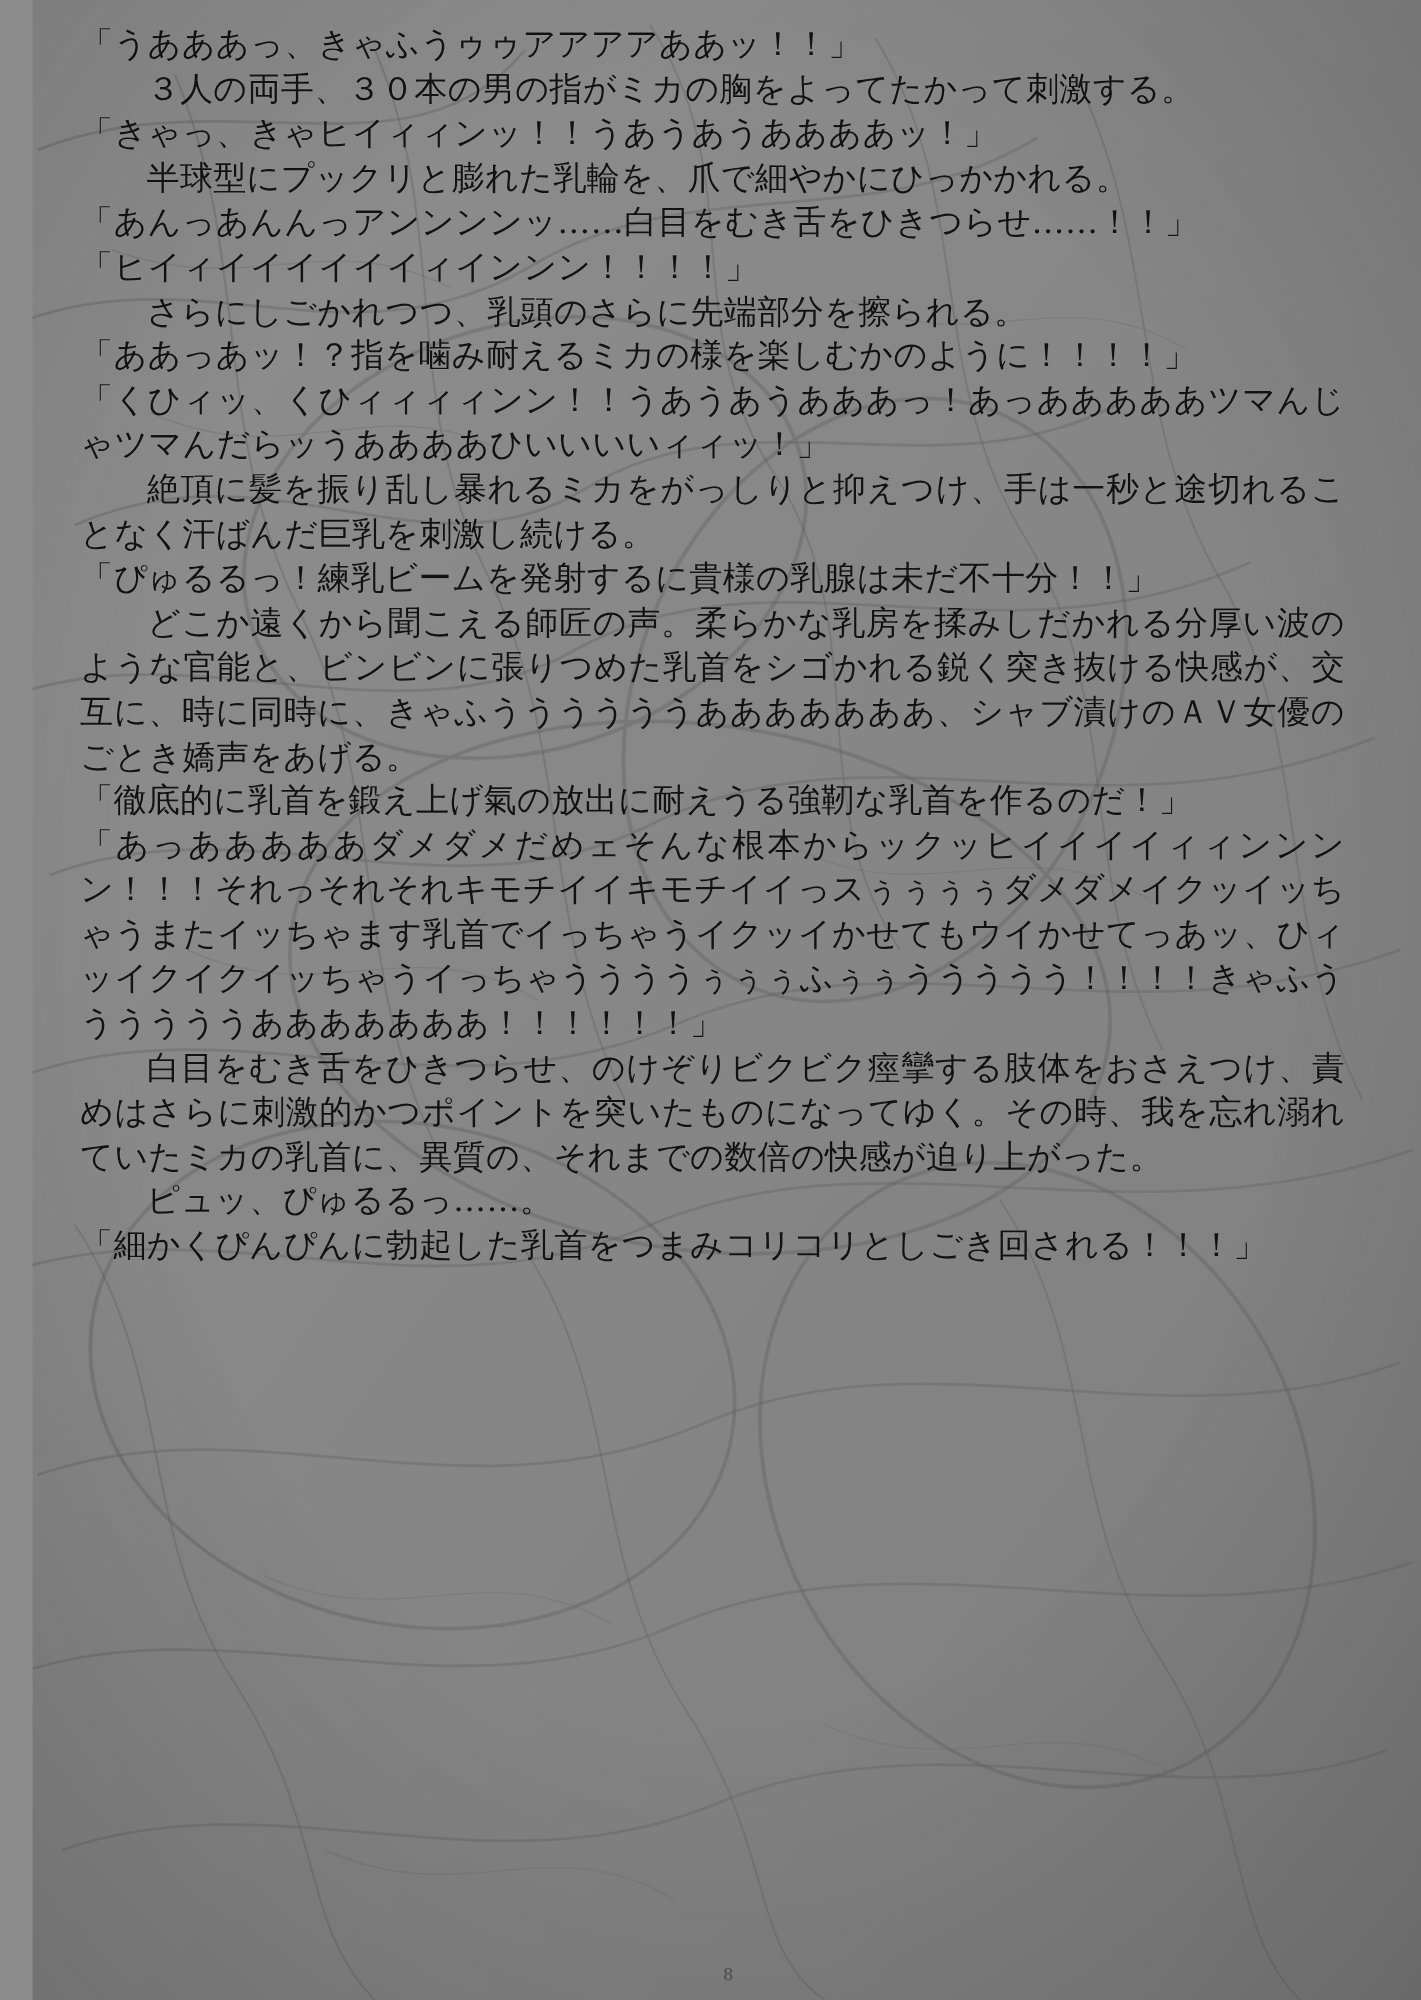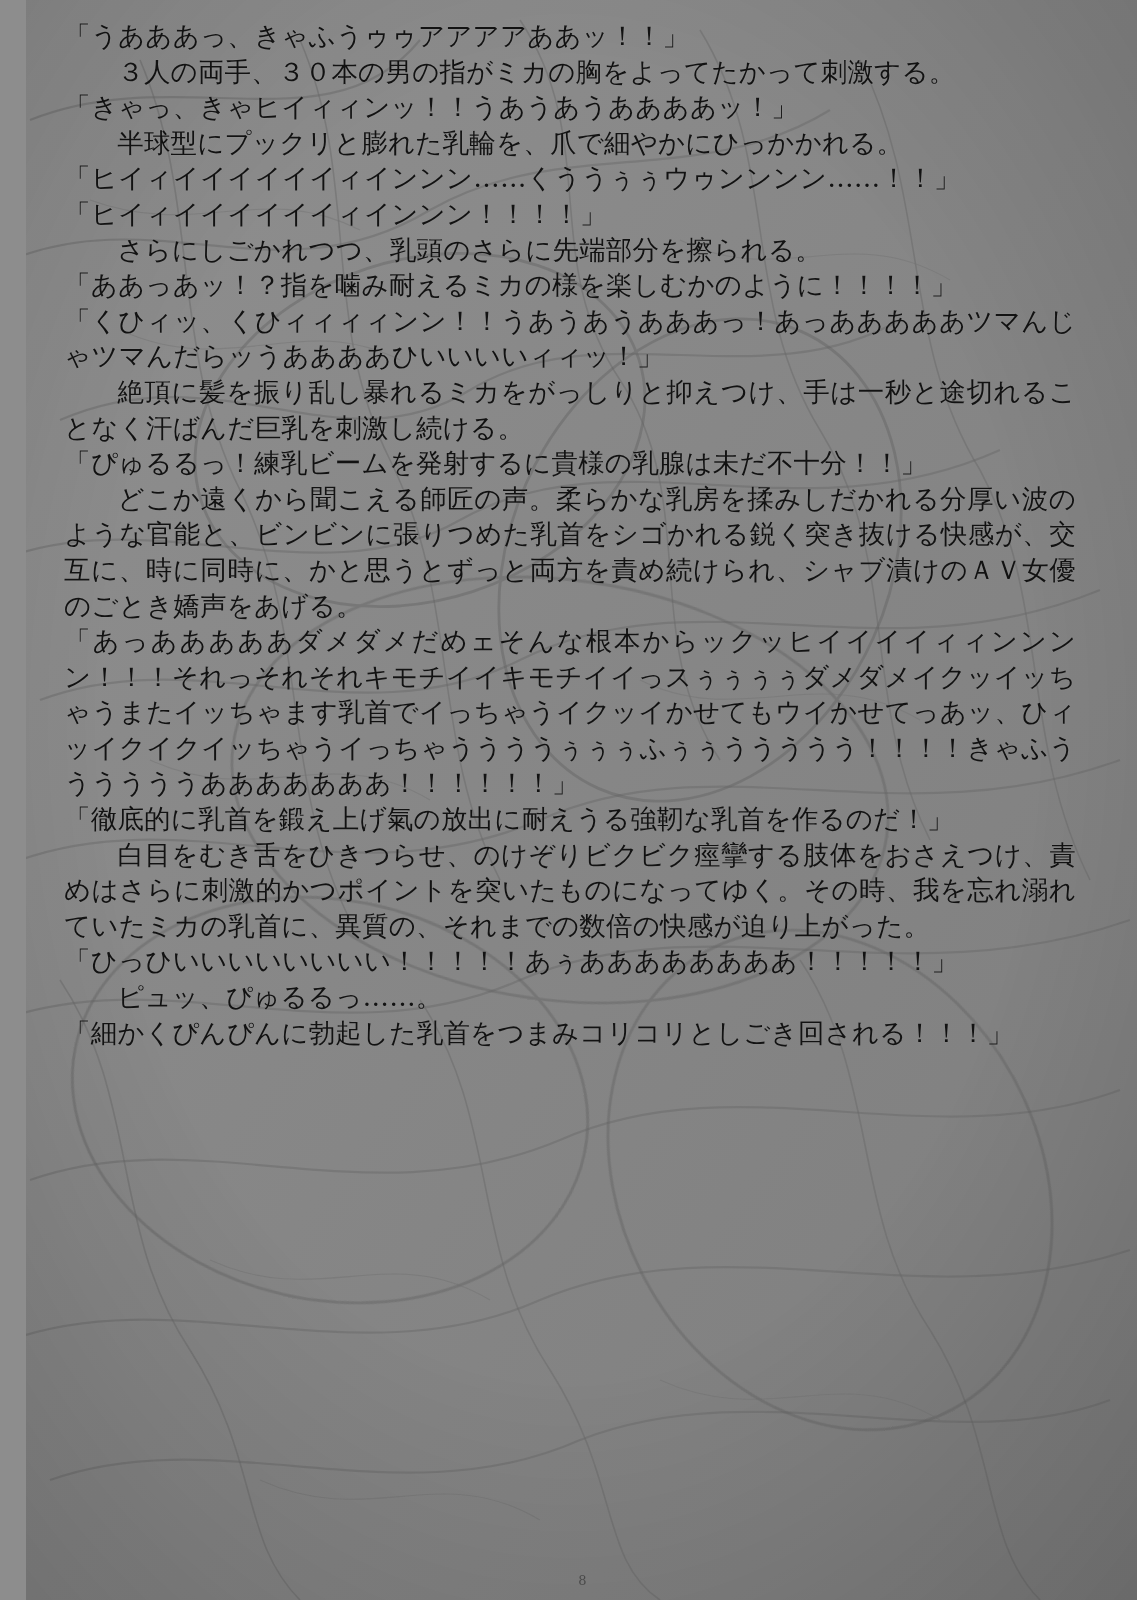--- a/index.html
+++ b/index.html
@@ -133,30 +133,29 @@
   </div>
 
   <div class="edge left"></div>
   <div class="edge right"></div>
 
   <div id="text-block" style="color: rgb(18, 18, 18);">
       <p>「うあああっ、きゃふうゥゥアアアアああッ！！」</p>
       <p class="indent">　３人の両手、３０本の男の指がミカの胸をよってたかって刺激する。</p>
       <p>「きゃっ、きゃヒイィィンッ！！うあうあうああああッ！」</p>
       <p class="indent">　半球型にプックリと膨れた乳輪を、爪で細やかにひっかかれる。</p>
-      <p>「ヒイィイイイイイイィインンン……くううぅぅウゥンンンン……！！」</p>
+      <p>「あんっあんんっアンンンンッ……白目をむき舌をひきつらせ……！！」</p>
       <p>「ヒイィイイイイイイィインンン！！！！」</p>
       <p class="indent">　さらにしごかれつつ、乳頭のさらに先端部分を擦られる。</p>
       <p>「ああっあッ！？指を噛み耐えるミカの様を楽しむかのように！！！！」</p>
       <p>「くひィッ、くひィィィィンン！！うあうあうあああっ！あっあああああツマんじゃツマんだらッうああああひいいいいィィッ！」</p>
       <p class="indent">　絶頂に髪を振り乱し暴れるミカをがっしりと抑えつけ、手は一秒と途切れることなく汗ばんだ巨乳を刺激し続ける。</p>
       <p>「ぴゅるるっ！練乳ビームを発射するに貴様の乳腺は未だ不十分！！」</p>
-      <p class="indent">　どこか遠くから聞こえる師匠の声。柔らかな乳房を揉みしだかれる分厚い波のような官能と、ビンビンに張りつめた乳首をシゴかれる鋭く突き抜ける快感が、交互に、時に同時に、かと思うとずっと両方を責め続けられ、シャブ漬けのＡＶ女優のごとき嬌声をあげる。</p>
+      <p class="indent">　どこか遠くから聞こえる師匠の声。柔らかな乳房を揉みしだかれる分厚い波のような官能と、ビンビンに張りつめた乳首をシゴかれる鋭く突き抜ける快感が、交互に、時に同時に、きゃふううううううあああああああ、シャブ漬けのＡＶ女優のごとき嬌声をあげる。</p>
+      <p>「徹底的に乳首を鍛え上げ氣の放出に耐えうる強靭な乳首を作るのだ！」</p>
       <p>「あっあああああダメダメだめェそんな根本からックッヒイイイイィィンンンン！！！それっそれそれキモチイイキモチイイっスぅぅぅぅダメダメイクッイッちゃうまたイッちゃます乳首でイっちゃうイクッイかせてもウイかせてっあッ、ひィッイクイクイッちゃうイっちゃううううぅぅぅふぅぅううううう！！！！きゃふううううううあああああああ！！！！！！」</p>
-      <p>「徹底的に乳首を鍛え上げ氣の放出に耐えうる強靭な乳首を作るのだ！」</p>
       <p class="indent">　白目をむき舌をひきつらせ、のけぞりビクビク痙攣する肢体をおさえつけ、責めはさらに刺激的かつポイントを突いたものになってゆく。その時、我を忘れ溺れていたミカの乳首に、異質の、それまでの数倍の快感が迫り上がった。</p>
-      <p>「ひっひいいいいいいいい！！！！！あぅああああああああ！！！！！」</p>
       <p class="indent">　ピュッ、ぴゅるるっ……。</p>
       <p>「細かくぴんぴんに勃起した乳首をつまみコリコリとしごき回される！！！」</p>
     </div>
 
   <div class="page-number">8</div>
 </div>
 
 </body></html>

